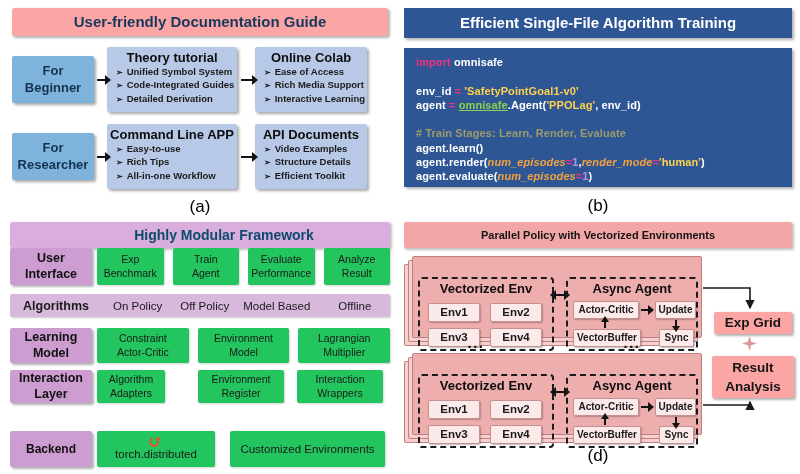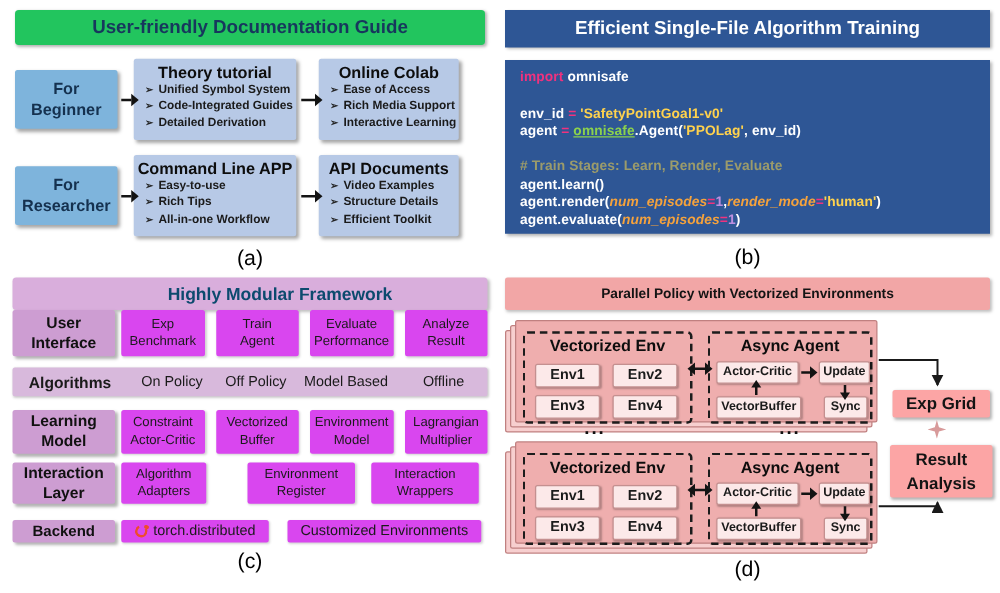--- a/index.html
+++ b/index.html
@@ -2,21 +2,21 @@
 <html><head>
 <meta charset="utf-8">
 <style>
   * { margin:0; padding:0; box-sizing:border-box; }
   html,body { width:800px; height:474px; background:#fff; overflow:hidden;
               font-family:"Liberation Sans", sans-serif; color:#111; }
   .fig { position:relative; width:800px; height:474px; background:#fff; }
 
   
   .panel-a { position:absolute; left:12px; top:8px; width:376px; }
-  .a-header { height:28px; line-height:28px; text-align:center; background:#22c55e;
+  .a-header { height:28px; line-height:28px; text-align:center; background:#fca5a5;
               color:#17375D; font-size:15px; font-weight:bold; border-radius:3px;
               box-shadow:1.5px 1.5px 2.5px rgba(0,0,0,.3); }
   .a-rows { margin-top:11px; display:flex; flex-direction:column; gap:12px; }
   .a-row { display:flex; align-items:center; height:65px; }
   .a-audience { width:82px; height:47px; background:#7EB4DC; border-radius:2px;
                 display:flex; align-items:center; justify-content:center; text-align:center;
                 font-weight:bold; font-size:13px; color:#15314F; white-space:pre-line;
                 line-height:1.25; box-shadow:2px 2px 3px rgba(0,0,0,.35); }
   .a-arrowcell { width:13px; display:flex; align-items:center; justify-content:center; flex:none; }
   .a-arrowcell.wide { width:18px; }
@@ -67,21 +67,21 @@
   .panel-c { position:absolute; left:10px; top:222px; width:380px; }
   .c-header { height:26px; line-height:26px; text-align:center; background:#D9AEDC;
               font-size:14px; font-weight:bold; color:#0c4a6e; border-radius:3px;
               box-shadow:1.5px 1.5px 2.5px rgba(0,0,0,.25);padding-left:48px; }
   .c-row { display:flex; align-items:stretch; }
   .c-label { width:82px; flex:none; background:#CD9DD2; border-radius:2px;
              display:flex; align-items:center; justify-content:center; text-align:center;
              font-weight:bold; font-size:12.5px; color:#111; white-space:pre-line;
              line-height:1.25; box-shadow:2px 2px 2.5px rgba(0,0,0,.3); }
   .c-cells { flex:1; display:flex; gap:9px; margin-left:5px; }
-  .c-cell { flex:1; background:#d946ef; border-radius:2px; display:flex; align-items:center;
+  .c-cell { flex:1; background:#22c55e; border-radius:2px; display:flex; align-items:center;
             justify-content:center; text-align:center; font-size:10.5px; color:#1a1a1a;
             white-space:pre-line; line-height:1.25; box-shadow:1px 1px 2px rgba(0,0,0,.18); }
   .c-bar { width:100%; background:#D8B9DC; border-radius:2px; display:flex; align-items:center;
            font-size:11.5px; color:#1a1a1a; box-shadow:1px 1px 2px rgba(0,0,0,.2); }
   .c-bar .c-bar-label { font-weight:bold; font-size:12.5px; padding-left:13px; width:95px; flex:none; }
   .c-bar span.itm1 { margin-left:8px; }
   .c-bar span.itm2 { margin-left:18px; }
   .c-bar span.itm3 { margin-left:14px; }
   .c-bar span.itm4 { margin-left:28px; }
   .torch { position:relative; width:10px; height:10px; border:2px solid #EE4C2C;
@@ -95,21 +95,21 @@
   .panel-d { position:absolute; left:404px; top:222px; width:388px; height:250px; }
   .d-header { height:26px; line-height:26px; text-align:center; background:#F2A6A6;
               font-size:11px; font-weight:bold; color:#141414; border-radius:2px;
               box-shadow:1.5px 1.5px 2.5px rgba(0,0,0,.25); }
   .d-group { position:absolute; left:8px; width:290px; height:82px; background:#EFAEAE;
              border:1px solid #C08080; border-radius:2px;
              box-shadow:-4px 4px 0 -1px #F7CFCF, -4px 4px 0 0 #C08080,
                         -8px 8px 0 -1px #F7CFCF, -8px 8px 0 0 #C08080; }
   .d-group.g1 { top:34px; }
   .d-group.g2 { top:131px; }
-  .dash-box { position:absolute; top:8px; height:74px; border:2px dashed #1c1c1c; border-radius:4px; }
+  .dash-box { position:absolute; top:20px; height:74px; border:2px dashed #1c1c1c; border-radius:4px; }
   .vec-box { left:5px; width:136px; }
   .agt-box { left:153px; width:132px; }
   .dash-title { text-align:center; font-weight:bold; font-size:13px; margin-top:2px; color:#0d0d0d; }
   .chip { position:absolute; background:#FCE9E9; border:1px solid #C49090; border-radius:2px;
           text-align:center; color:#1a1a1a; box-shadow:1px 1px 1.5px rgba(0,0,0,.25); }
   .env-chip { width:52px; height:19px; line-height:17px; font-size:11.5px; font-weight:600; }
   .agt-chip { height:18px; line-height:16px; font-size:10px; font-weight:600; }
   .d-dots { position:absolute; top:112px; width:40px; text-align:center; font-weight:800;
             font-size:15px; letter-spacing:1.5px; color:#111; }
   .d-sidebox { position:absolute; background:#fca5a5; border-radius:2px; text-align:center;
@@ -258,46 +258,44 @@
         <span class="itm4">Offline</span>
       </div>
     </div>
 
     <div class="c-row" style="margin-top:11px; height:35px;">
       <div class="c-label">Learning
 Model</div>
       <div class="c-cells">
         <div class="c-cell">Constraint
 Actor-Critic</div>
-        <div class="c-cell">Vectorized
-Buffer</div>
         <div class="c-cell">Environment
 Model</div>
         <div class="c-cell">Lagrangian
 Multiplier</div>
       </div>
     </div>
 
     <div class="c-row" style="margin-top:7px; height:33px;">
       <div class="c-label">Interaction
 Layer</div>
       <div class="c-cells" style="gap:0;">
         <div class="c-cell" style="flex:none;width:68px;">Algorithm
 Adapters</div>
         <div class="c-cell" style="flex:none;width:86px;margin-left:33px;">Environment
 Register</div>
         <div class="c-cell" style="flex:none;width:86px;margin-left:13px;">Interaction
 Wrappers</div>
       </div>
     </div>
 
-    <div class="c-row" style="margin-top:13px; height:18px;">
+    <div class="c-row" style="margin-top:28px; height:36px;">
       <div class="c-label" style="font-size:12px;">Backend</div>
       <div class="c-cells" style="gap:0;">
-        <div class="c-cell" style="flex:none;width:118px;font-size:11.5px;flex-direction:row;">
+        <div class="c-cell" style="flex:none;width:118px;font-size:11.5px;flex-direction:column;">
           <span class="torch"></span>
           <span>torch.distributed</span>
         </div>
         <div class="c-cell" style="flex:none;width:155px;margin-left:15px;font-size:11.5px;">Customized Environments</div>
       </div>
     </div>
 
     <div class="caption">(c)</div>
   </div>
 

